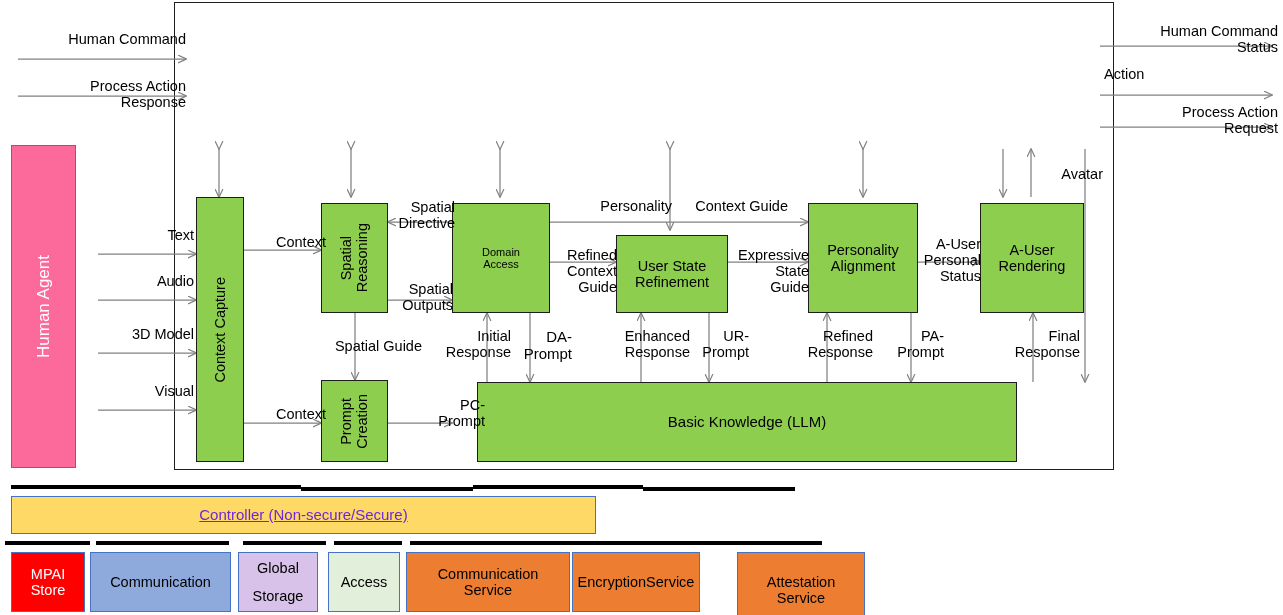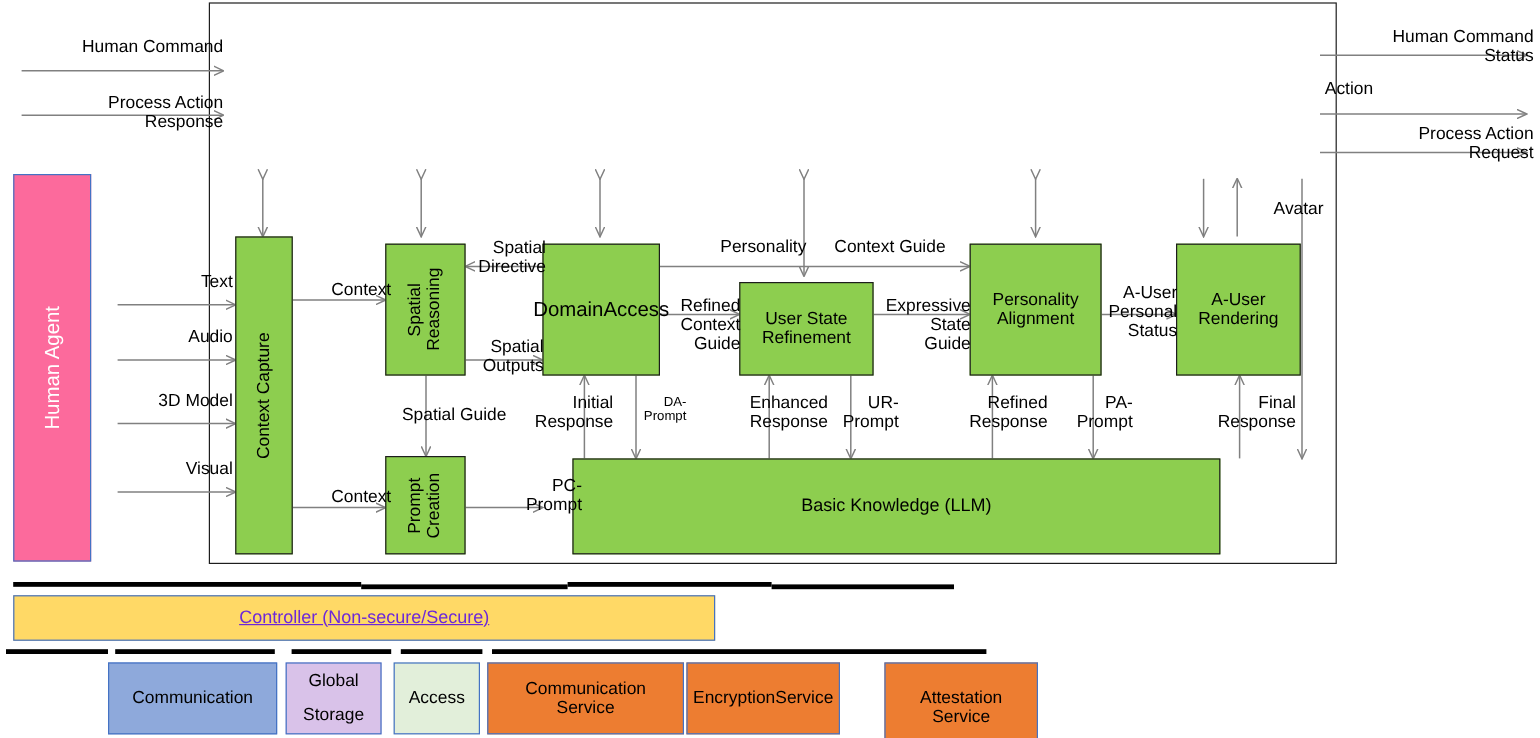--- a/index.html
+++ b/index.html
@@ -143,21 +143,21 @@
     </span>
   </div>
 
   <div class="box green" style="left:321px;top:380px;width:67px;height:82px;font-size:14.5px;">
     <span class="vert" style="display:block;">
       <span>Prompt</span><br>
       <span>Creation</span>
     </span>
   </div>
 
-  <div class="box green" style="left:452px;top:203px;width:98px;height:110px;font-size:17px;">
+  <div class="box green" style="left:452px;top:203px;width:98px;height:110px;font-size:11px;flex-direction:column;">
     <span>Domain</span>
     <span>Access</span>
   </div>
 
   <div class="box green" style="left:616px;top:235px;width:112px;height:78px;font-size:14.5px;flex-direction:column;">
     <span>User State</span>
     <span>Refinement</span>
   </div>
 
   <div class="box green" style="left:808px;top:203px;width:110px;height:110px;font-size:14.5px;flex-direction:column;">
@@ -226,21 +226,21 @@
   </div>
 
   <div class="lbl" style="left:1003px;top:167px;width:100px;font-size:14.5px;">
     <span>Avatar</span>
   </div>
 
   <div class="lbl" style="left:425px;top:329px;width:86px;font-size:14.5px;">
     <div>Initial</div>
     <div>Response</div>
   </div>
-  <div class="lbl" style="left:508px;top:329px;width:64px;font-size:11px;">
+  <div class="lbl" style="left:508px;top:329px;width:64px;font-size:15px;">
     <div>DA-</div>
     <div>Prompt</div>
   </div>
 
   <div class="lbl" style="left:596px;top:329px;width:94px;font-size:14.5px;">
     <div>Enhanced</div>
     <div>Response</div>
   </div>
   <div class="lbl" style="left:685px;top:329px;width:64px;font-size:14.5px;">
     <div>UR-</div>
@@ -269,20 +269,24 @@
   <div class="box yellow" style="left:11px;top:496px;width:585px;height:38px;font-size:15px;">
     <span>Controller (Non-secure/Secure)</span>
   </div>
 
   <div class="blackbar" style="left:5px;top:541px;width:85px;"></div>
   <div class="blackbar" style="left:96px;top:541px;width:133px;"></div>
   <div class="blackbar" style="left:243px;top:541px;width:83px;"></div>
   <div class="blackbar" style="left:334px;top:541px;width:68px;"></div>
   <div class="blackbar" style="left:410px;top:541px;width:412px;"></div>
 
+  <div class="box red" style="left:11px;top:552px;width:74px;height:60px;font-size:14.5px;flex-direction:column;">
+    <span>MPAI</span>
+    <span>Store</span>
+  </div>
 
   <div class="box blue" style="left:90px;top:552px;width:141px;height:60px;font-size:14.5px;">
     <span>Communication</span>
   </div>
 
   <div class="box purple" style="left:238px;top:552px;width:80px;height:60px;font-size:14.5px;flex-direction:column;gap:12px;">
     <span>Global</span>
     <span>Storage</span>
   </div>
 

